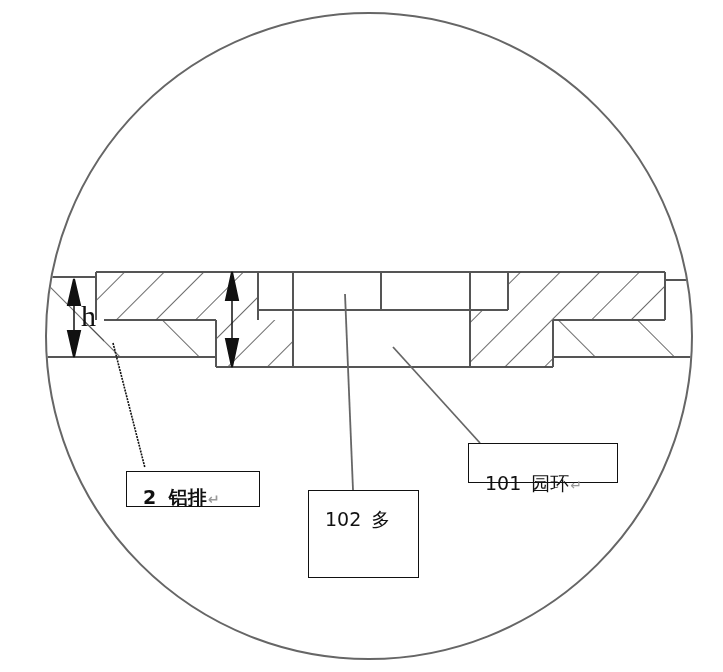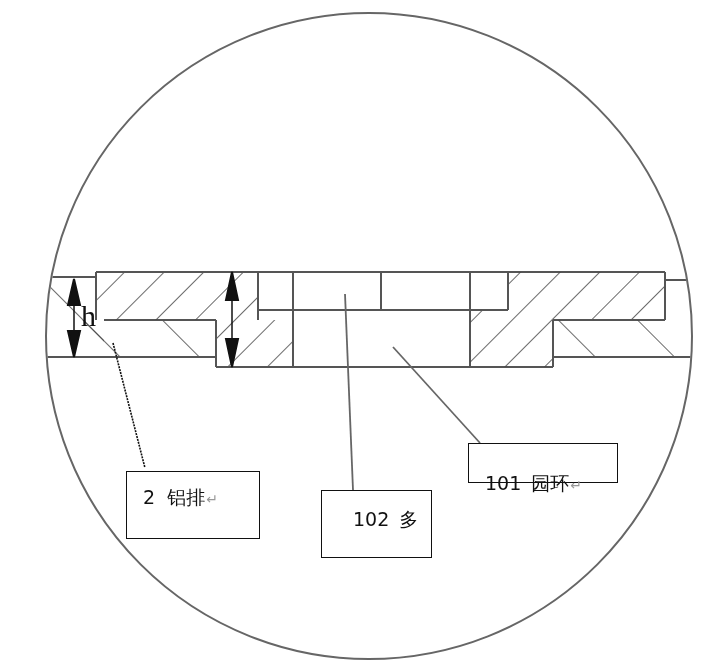--- a/index.html
+++ b/index.html
@@ -90,26 +90,26 @@
   </g>
 
   <line x1="113" y1="343" x2="145" y2="468" stroke="#111" stroke-width="1.6" stroke-dasharray="2,1"></line>
   <line x1="345" y1="294" x2="353" y2="490" stroke="#666" stroke-width="1.8"></line>
   <line x1="393" y1="347" x2="480" y2="443" stroke="#666" stroke-width="1.8"></line>
 </svg>
 
 <div class="dim-letter" style="left:81px; top:301px;">h</div>
 <div class="dim-letter" style="left:237px; top:305px;"></div>
 
-<div class="label-box" style="left:126px; top:471px; width:134px; height:68px; padding:10px 0 0 16px;">
+<div class="label-box" style="left:126px; top:471px; width:134px; height:36px; padding:10px 0 0 16px;font-weight:bold;">
   <span>2</span>
   <span style="margin-left:6px;">铝排</span><span class="ret">↵</span>
 </div>
 
-<div class="label-box" style="left:321px; top:490px; width:111px; height:68px; padding:10px 0 0 31px; line-height:37px;">
+<div class="label-box" style="left:308px; top:490px; width:111px; height:88px; padding:10px 0 0 16px; line-height:37px;">
   <div>
     <span>102</span>
     <span style="margin-left:4px;">多</span>
   </div>
 </div>
 
 <div class="label-box" style="left:468px; top:443px; width:150px; height:40px; padding:24px 0 0 16px;">
   <span>101</span>
   <span style="margin-left:4px;">园环</span><span class="ret">↵</span>
 </div>

